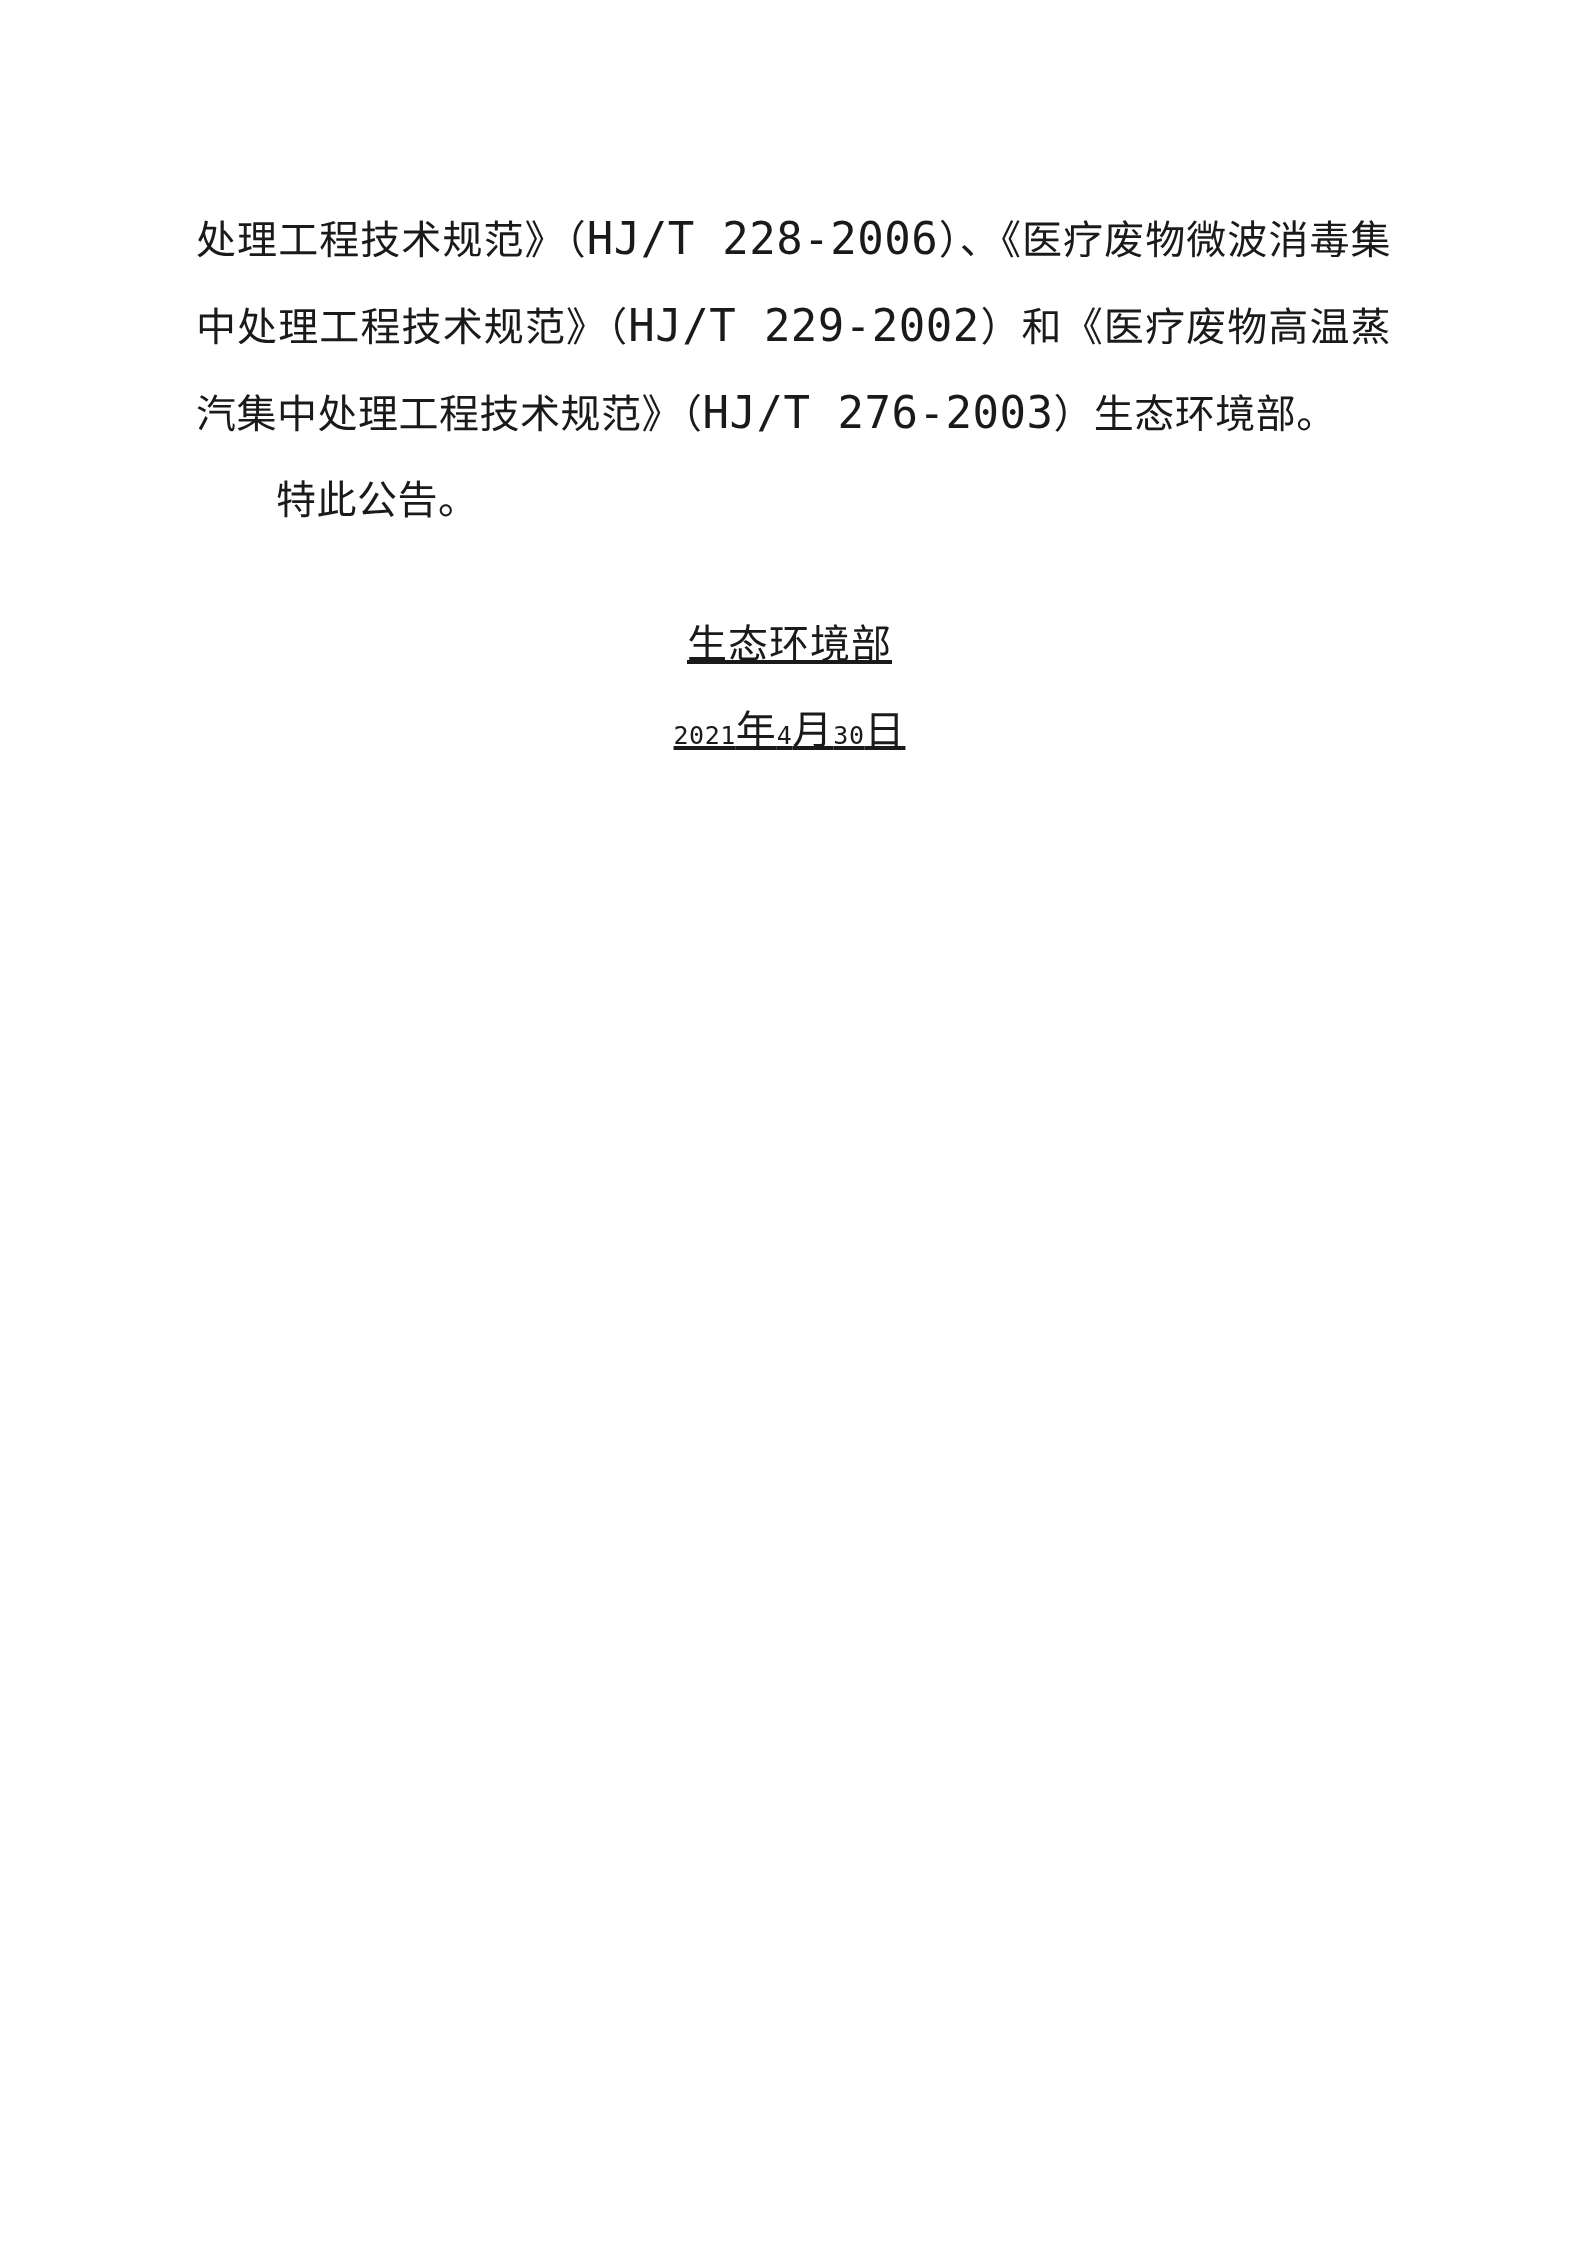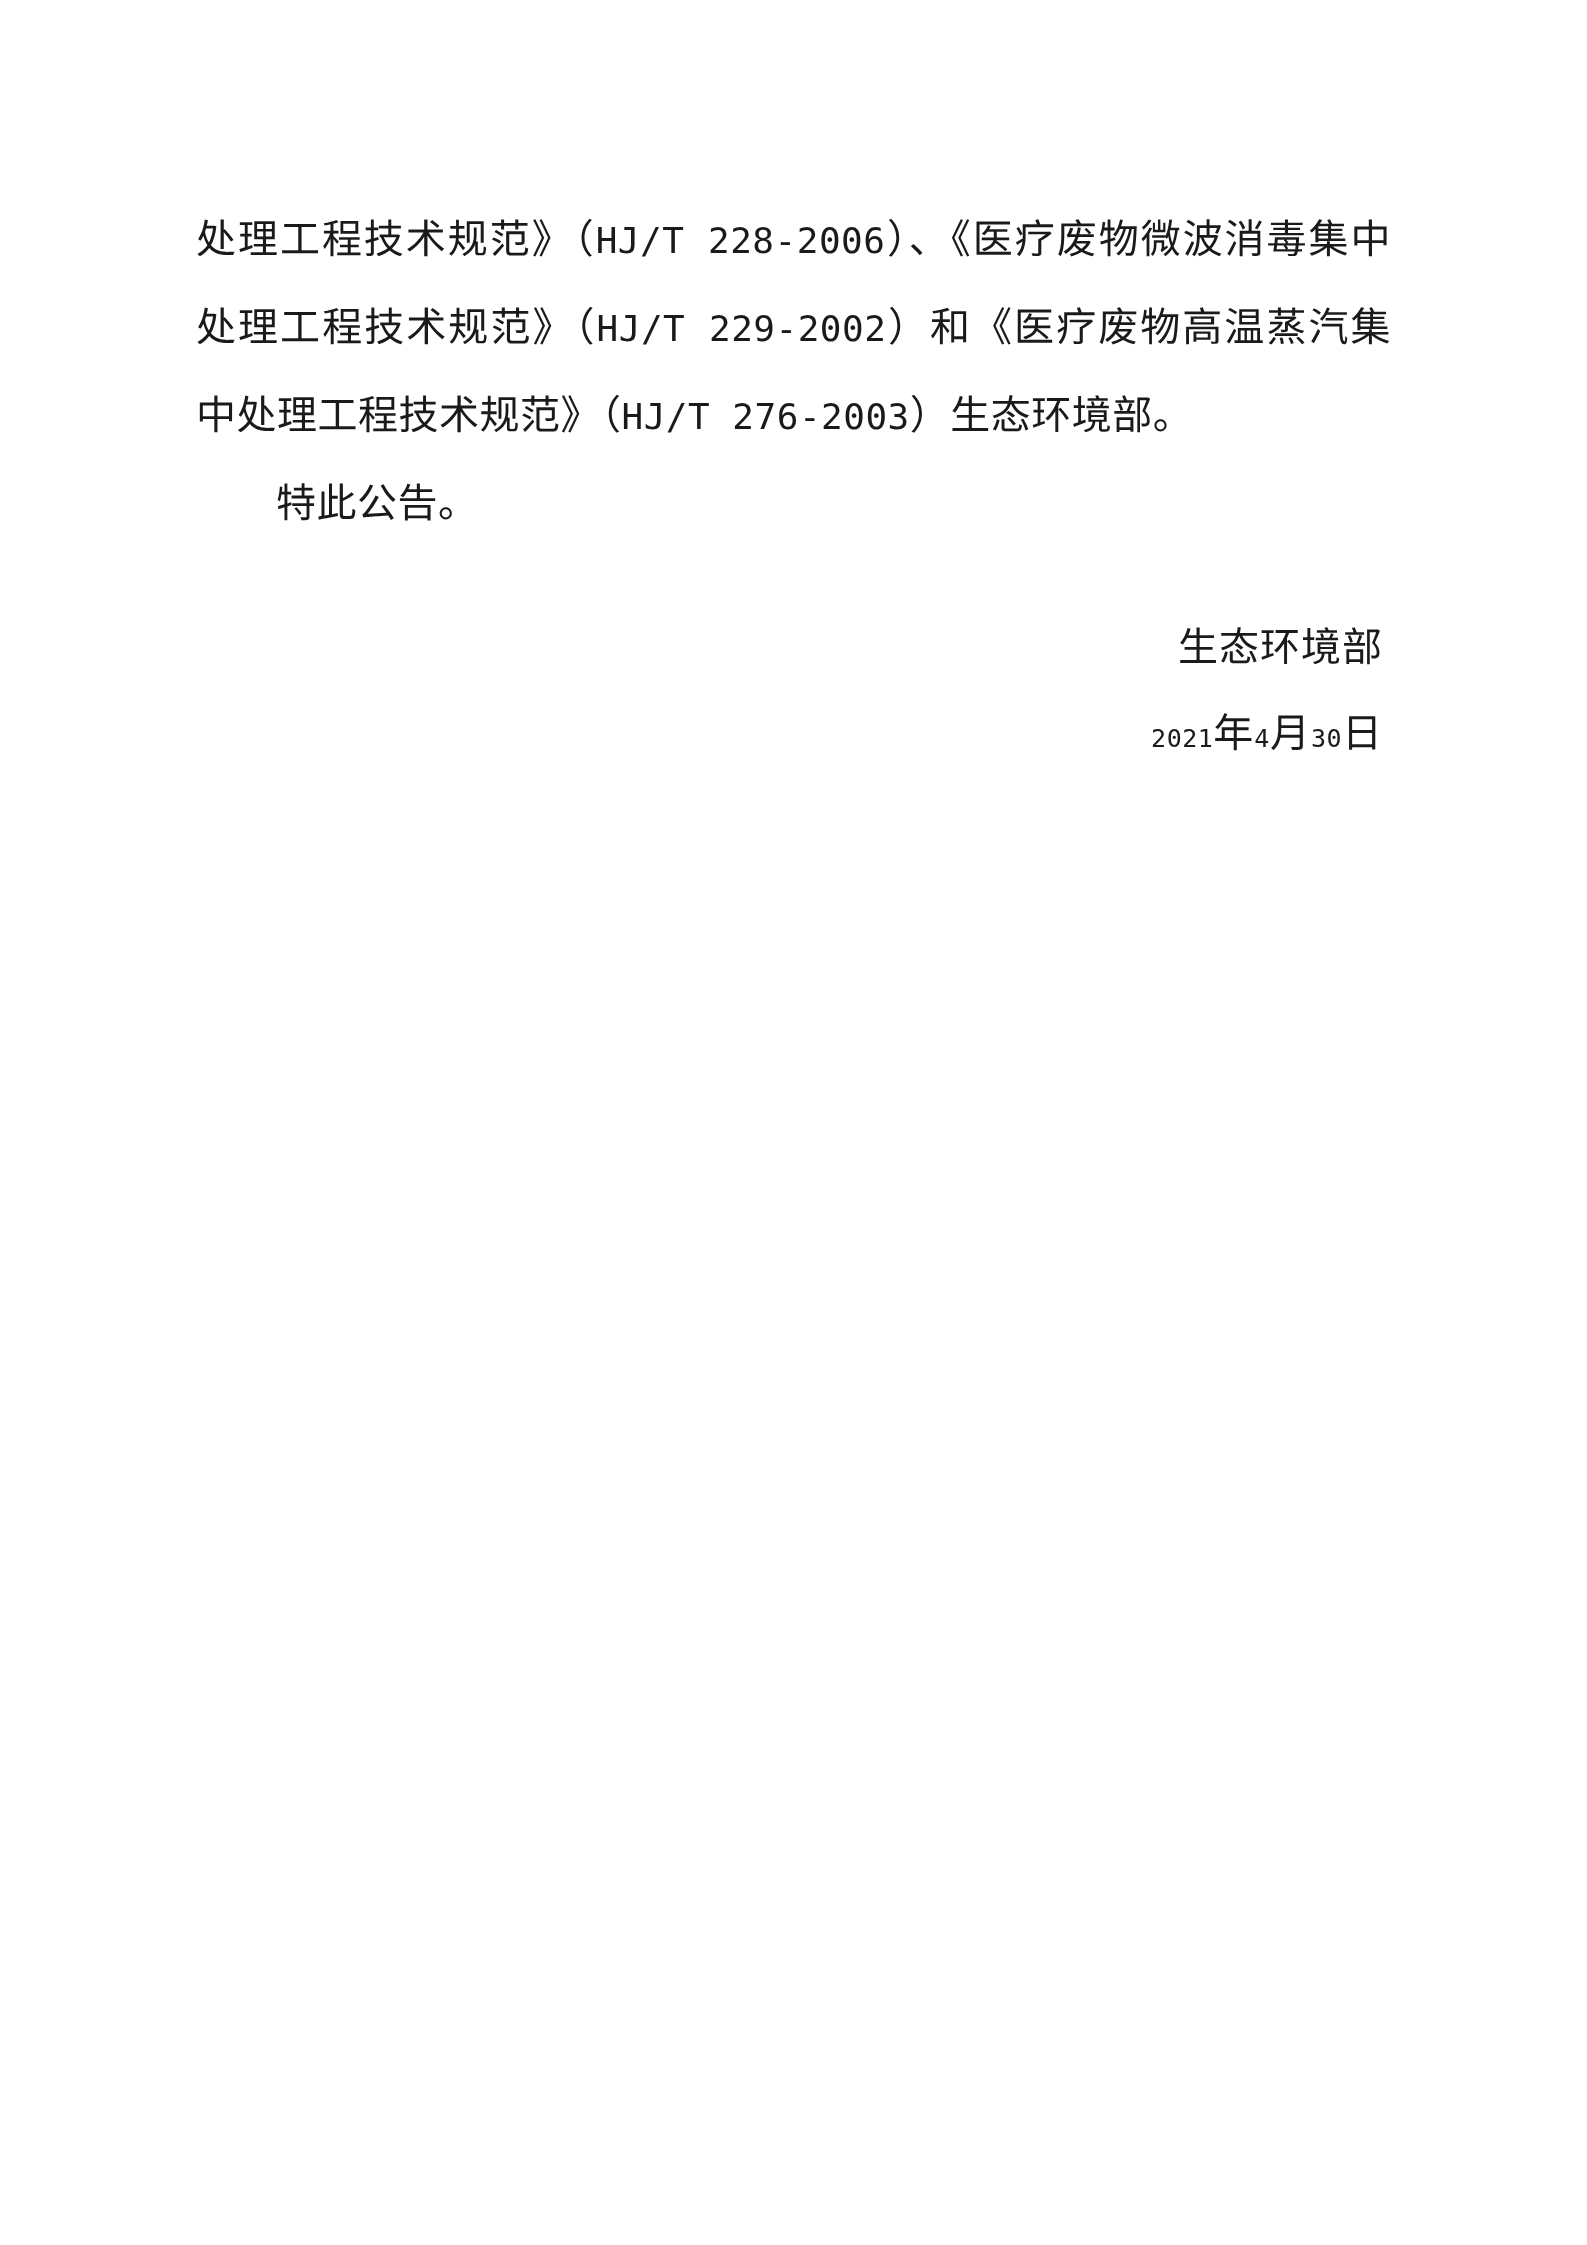--- a/index.html
+++ b/index.html
@@ -37,27 +37,28 @@
     text-align: justify;
     text-justify: inter-ideograph;
     margin: 0;
     word-break: break-all;
   }
   .para.indent {
     text-indent: 80px;
   }
   .mono {
     font-family: "DejaVu Sans Mono", "Liberation Mono", monospace;
-    font-size: 36px;
+    font-size: 44px;
     letter-spacing: 0.5px;
   }
   .signature {
     margin-top: 58px;
-    text-align: right;
+    text-align: center;
     padding-right: 8px;
+    text-decoration: underline;
   }
   .sig-line {
     font-size: 40px;
     line-height: 86px;
     letter-spacing: 1px;
   }
   .sig-line .mono {
     font-size: 25px;
   }
 </style>

